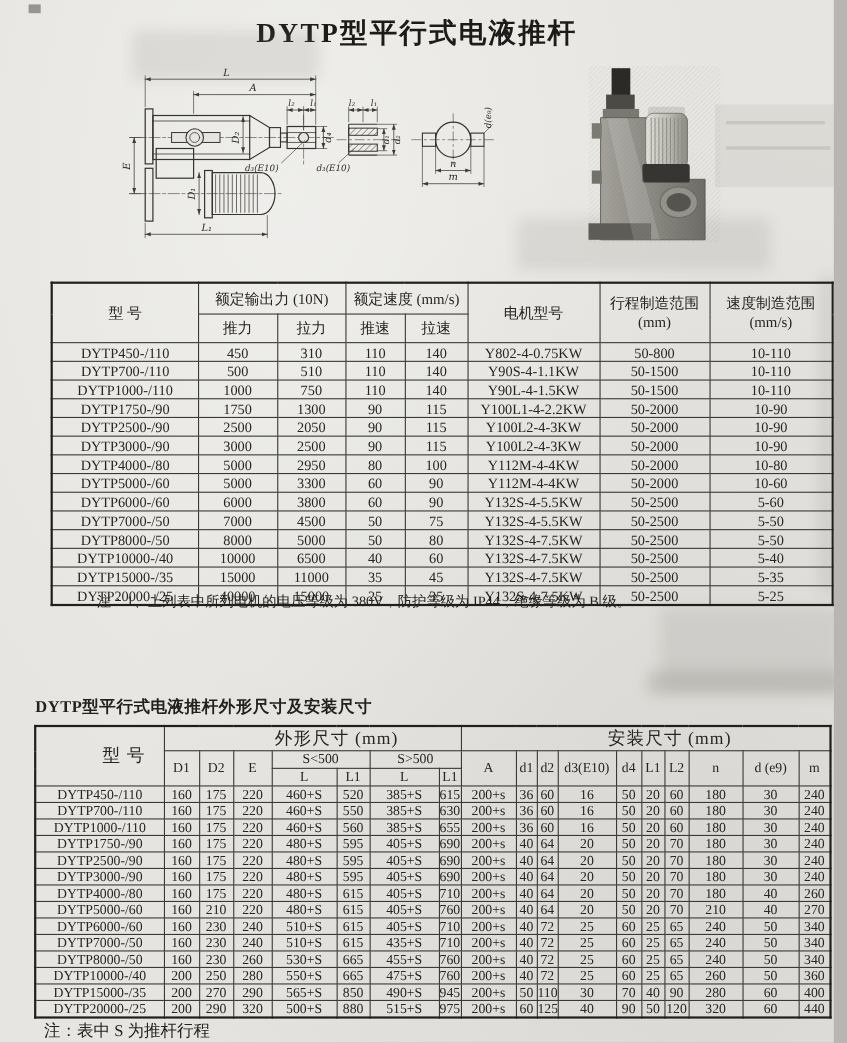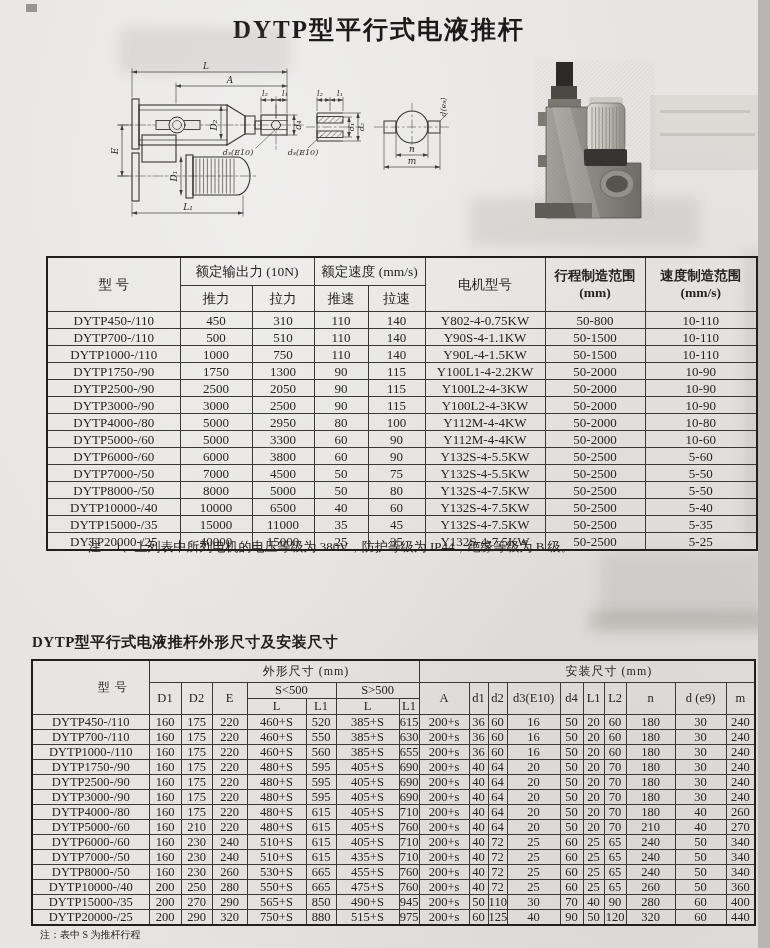--- a/index.html
+++ b/index.html
@@ -21,31 +21,31 @@
   .sec-title.s1{left:42px;top:229px;}
   .sec-title.s2{left:32px;top:633px;}
 
   table{position:absolute;border-collapse:collapse;table-layout:fixed;}
   th,td{border:1px solid #3a3935;text-align:center;vertical-align:middle;
         padding:0;font-weight:normal;white-space:nowrap;overflow:hidden;color:#262522;}
   .t1{left:46px;top:256px;width:710px;border:2px solid #201f1c;font-size:13px;}
   .t1 thead tr:first-child th{height:27px;font-size:13.5px;margin-left:40px;}
   .t1 thead tr:nth-child(2) th{height:25px;font-size:13.5px;margin-left:40px;}
   .t1 td{height:16px;line-height:15px;}
-  .two-line span{display:block;line-height:1.25;font-weight:bold;}
+  .two-line span{display:block;line-height:1.25;}
   .t2{left:31px;top:659px;width:723px;border:2px solid #201f1c;font-size:12.5px;}
-  .t2 thead tr:first-child th{height:21px;font-size:12px;letter-spacing:1px;padding-left:44px;}
+  .t2 thead tr:first-child th{height:21px;font-size:16px;letter-spacing:1px;padding-left:44px;}
   .t2 thead tr:nth-child(2) th{font-size:12.5px;}
   .t2 thead tr:nth-child(3) th{height:15px;}
   .t2 td{height:14px;line-height:14px;}
 
   .notes{position:absolute;left:48px;top:537px;width:700px;font-size:13px;line-height:20.5px;color:#242320;margin-left:40px;}
   .note-line.ind{padding-left:27px;}
   .nprefix{padding-right:1px;}
-  .footnote{position:absolute;left:40px;top:928px;font-size:10px;color:#242320;}
+  .footnote{position:absolute;left:40px;top:928px;font-size:15px;color:#242320;}
 
   .ghost{position:absolute;background:rgba(135,133,125,.16);filter:blur(6px);border-radius:6px;}
   svg text{font-family:"DejaVu Serif","Liberation Serif",serif;}
   .dlab{font-size:9px;font-style:italic;fill:#2d2c29;}
   .dlab-sm{font-size:8px;font-style:italic;fill:#2d2c29;}
 </style>
 </head>
 <body>
 
 <div class="page">
@@ -725,21 +725,21 @@
           <td>90</td>
           <td>280</td>
           <td>60</td>
           <td>400</td>
         </tr>
         <tr>
           <td>DYTP20000-/25</td>
           <td>200</td>
           <td>290</td>
           <td>320</td>
-          <td>750+S</td>
+          <td>500+S</td>
           <td>880</td>
           <td>515+S</td>
           <td>975</td>
           <td>200+s</td>
           <td>60</td>
           <td>125</td>
           <td>40</td>
           <td>90</td>
           <td>50</td>
           <td>120</td>

